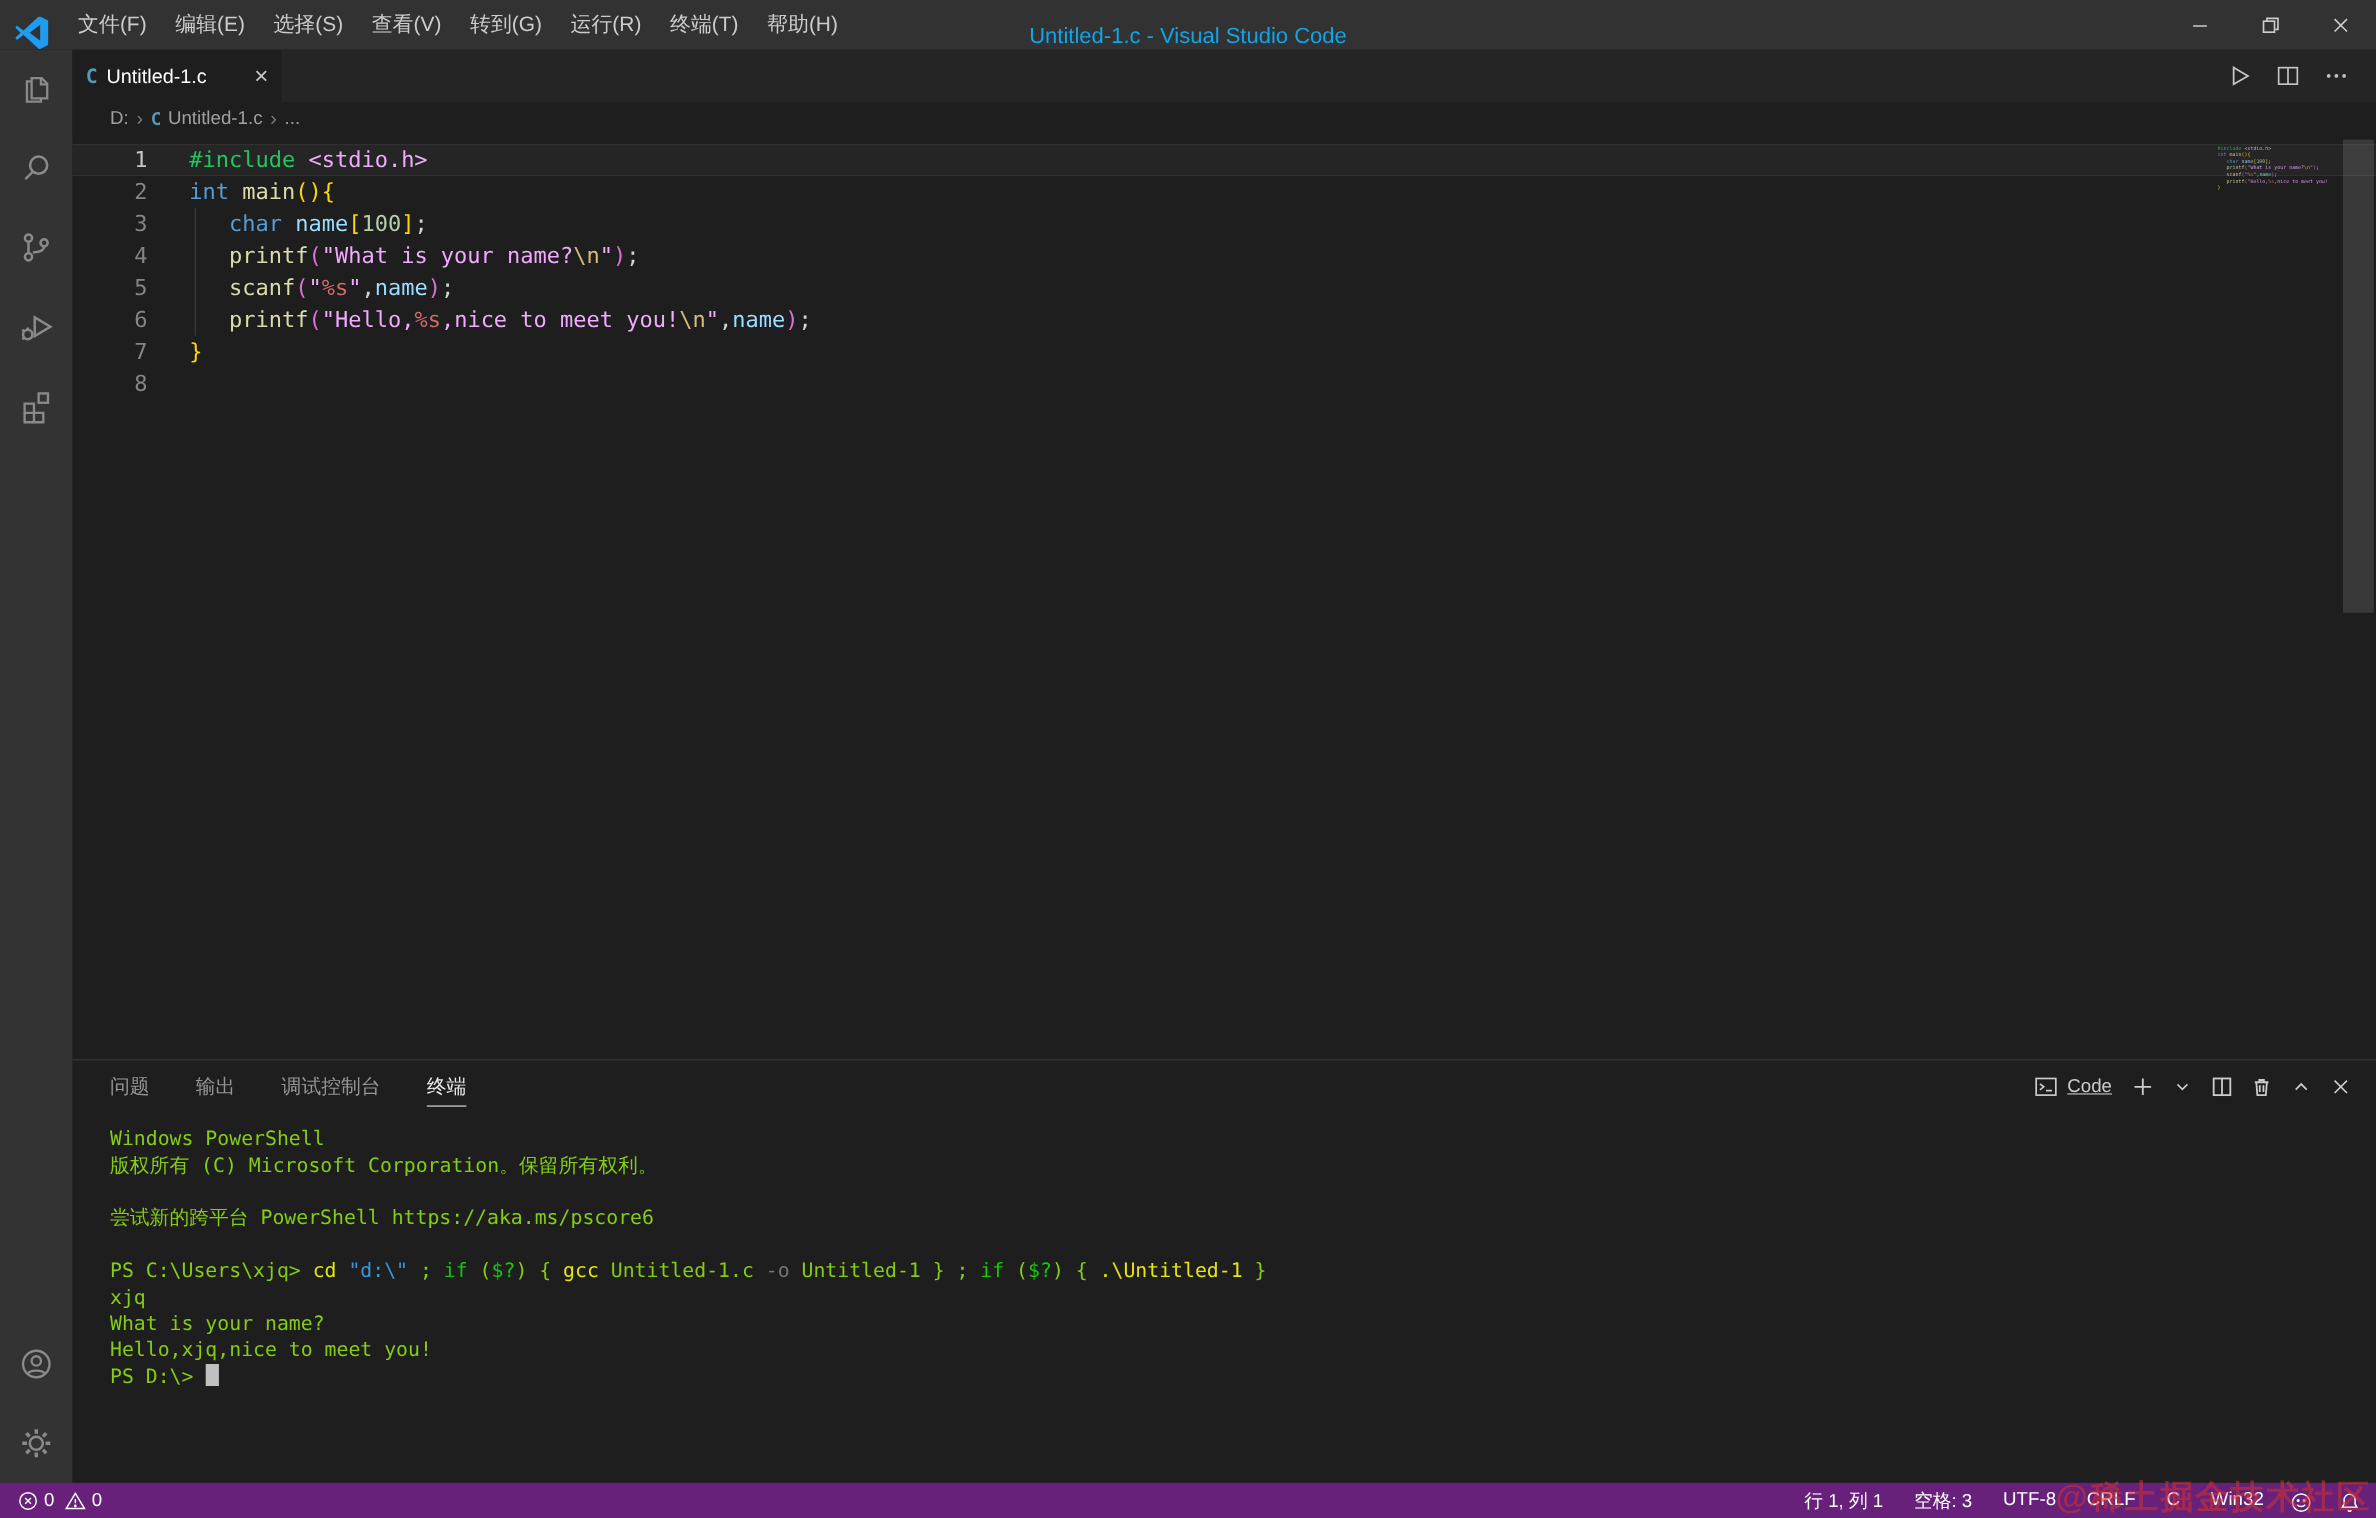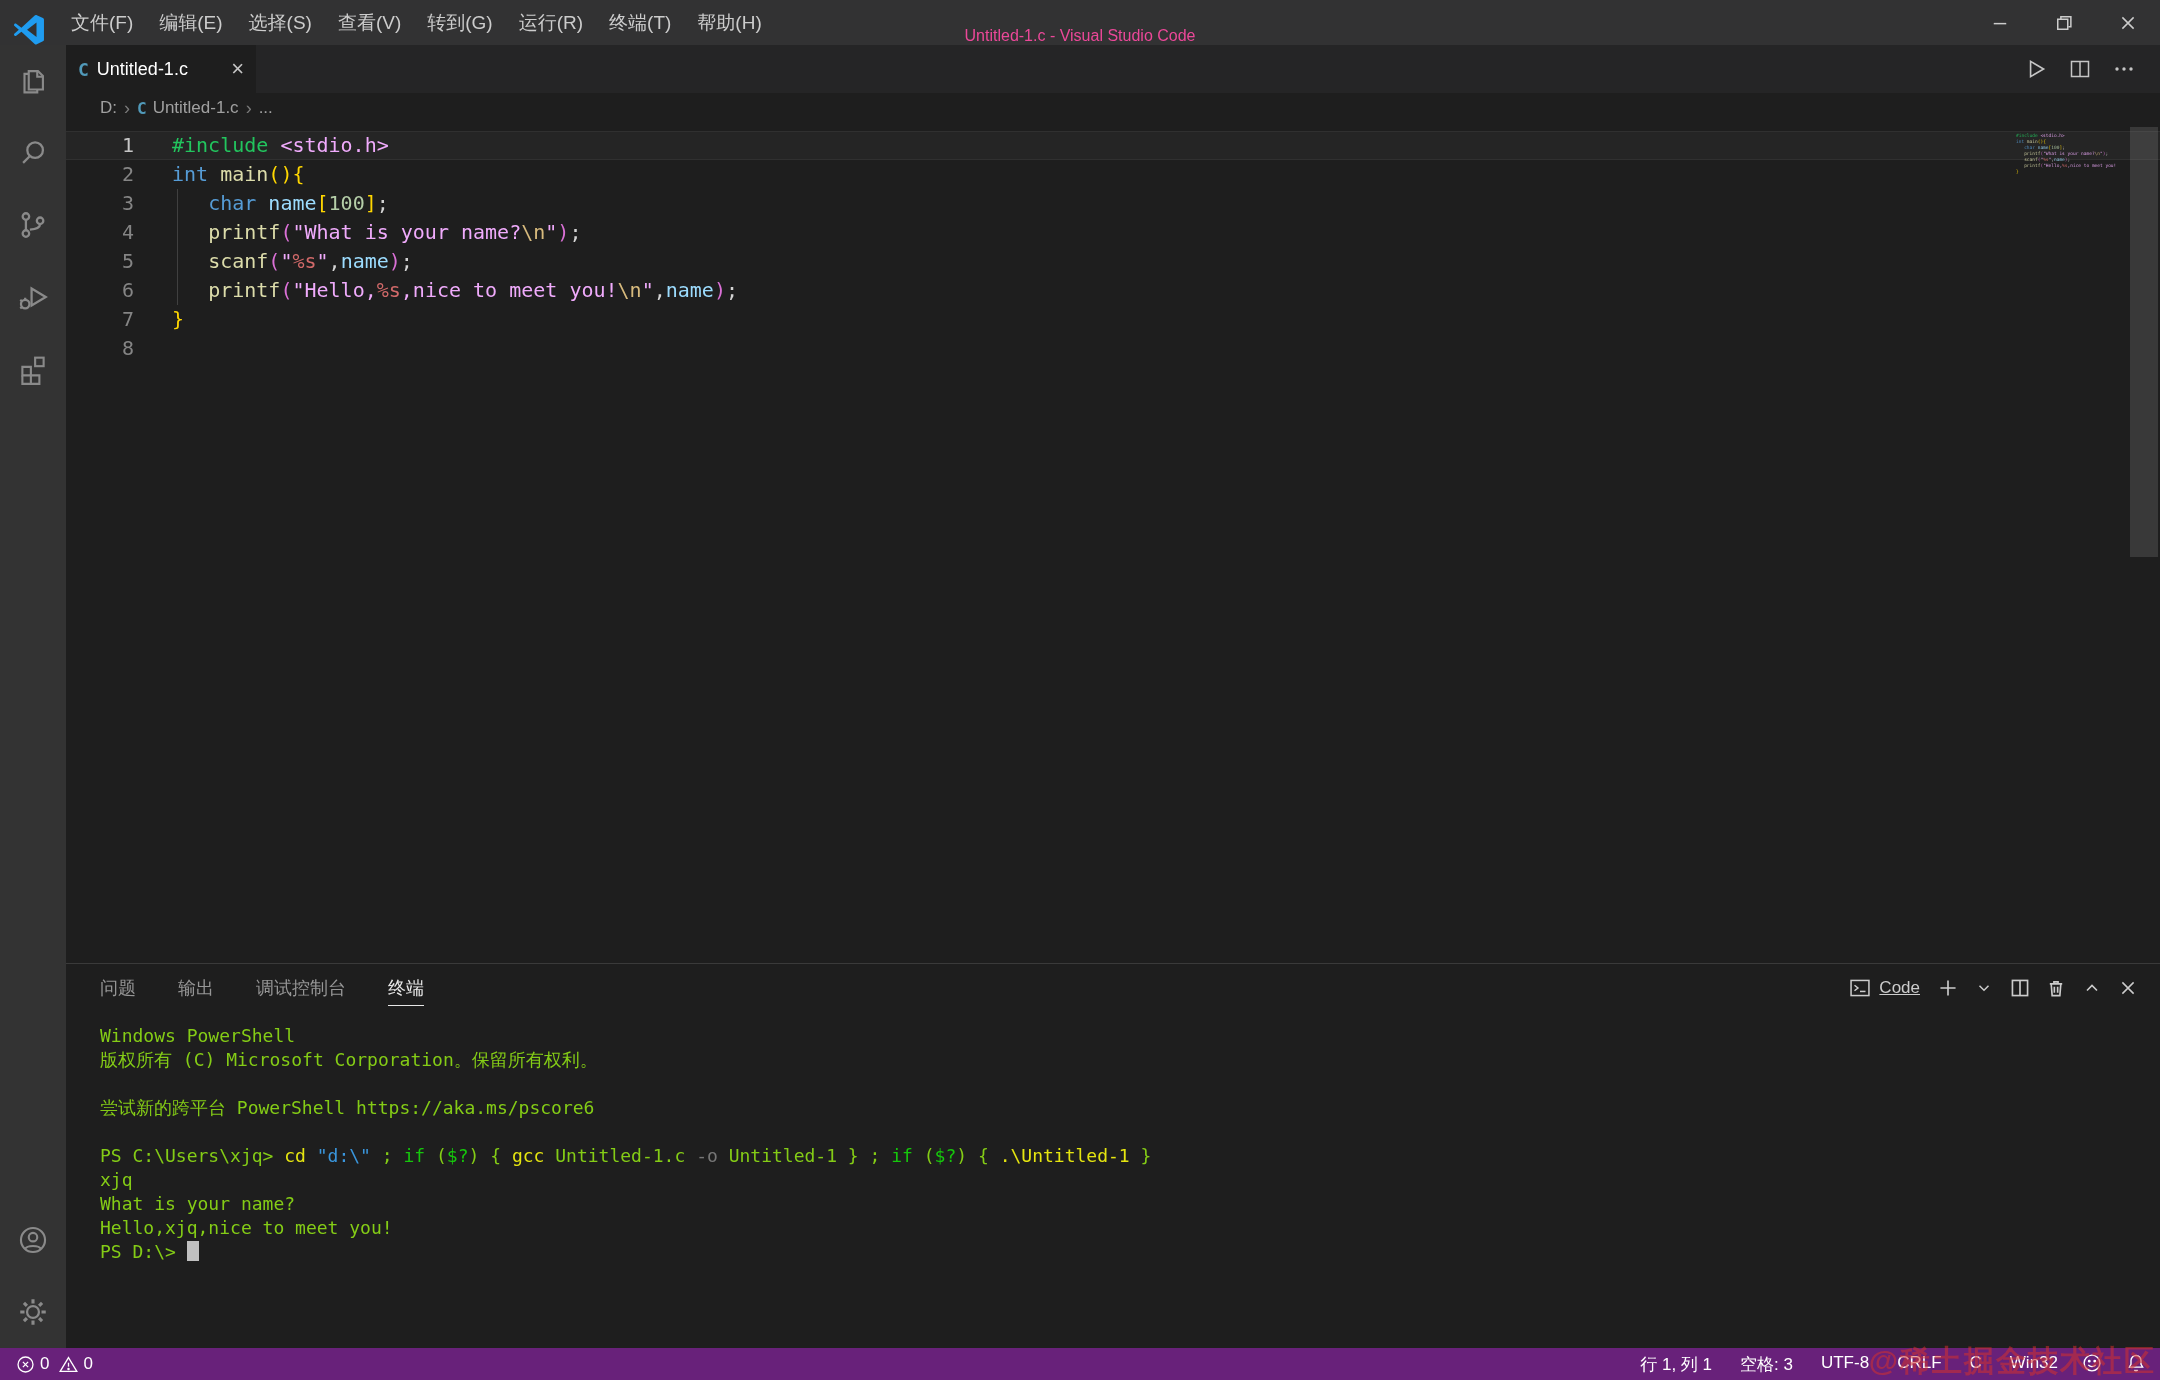--- a/index.html
+++ b/index.html
@@ -4,21 +4,21 @@
 <style>
   * { margin:0; padding:0; box-sizing:border-box; }
   html,body { width:2160px; height:1380px; overflow:hidden; background:#1e1e1e;
     font-family:"Liberation Sans", sans-serif; }
 
   
   .titlebar { height:45px; background:#323233; display:flex; align-items:flex-end; position:relative; color:#cccccc; }
   .logo { width:30px; height:30px; margin:0 14px 0 14px; flex:0 0 auto; }
   .menubar { display:flex; height:100%; align-items:center; }
   .menu-item { padding:0 13px; font-size:19px; color:#cccccc; cursor:default; line-height:45px; }
-  .win-title { position:absolute; left:50%; transform:translateX(-50%); font-size:16px; color:#ec4899; }
+  .win-title { position:absolute; left:50%; transform:translateX(-50%); font-size:20px; color:#0ea5e9; }
   .winctrls { margin-left:auto; display:flex; height:100%; }
   .winbtn { width:64px; height:100%; display:flex; align-items:center; justify-content:center; color:#cccccc; }
 
   
   .main { display:flex; height:1303px; }
   .activitybar { width:66px; background:#333333; display:flex; flex-direction:column; align-items:center; }
   .abtn { width:66px; height:72px; display:flex; align-items:center; justify-content:center; color:#8a8a8a; }
   .abtn svg { width:34px; height:34px; }
   .ab-spacer { flex:1; }
 
@@ -68,21 +68,21 @@
   .terminal { flex:1; padding:12px 0 0 34px; font-family:"DejaVu Sans Mono",monospace; font-size:18px; line-height:24px; color:#cccccc; }
   .tline { white-space:pre; height:24px; }
   .t-d{color:#84cc16}.t-y{color:#E5E510}.t-g{color:#16C60C}.t-c{color:#3A96DD}.t-dg{color:#767676}
   .t-cur{display:inline-block;width:12px;height:20px;background:#c0c0c0;vertical-align:-3px;}
 
   
   .statusbar { height:32px; background:#68217A; color:#ffffff; display:flex; align-items:center; font-size:17px; padding:0 14px 0 16px; position:relative; }
   .sb-left { display:flex; align-items:center; }
   .sb-group { display:flex; align-items:center; margin-right:10px; }
   .sb-group svg { margin-right:5px; }
-  .sb-right { margin-left:auto; display:flex; align-items:flex-start; }
+  .sb-right { margin-left:auto; display:flex; align-items:flex-end; }
   .sb-item { margin-left:28px; }
   .sb-icon { margin-left:24px; display:flex; align-items:center; }
 
   .watermark { position:fixed; right:4px; bottom:-2px; font-size:30px; font-weight:bold; color:rgba(210,50,45,0.55); letter-spacing:2px; pointer-events:none; z-index:10; }
 </style>
 </head>
 <body>
 
 <div class="titlebar">
   <svg class="logo" viewBox="0 0 100 100">

